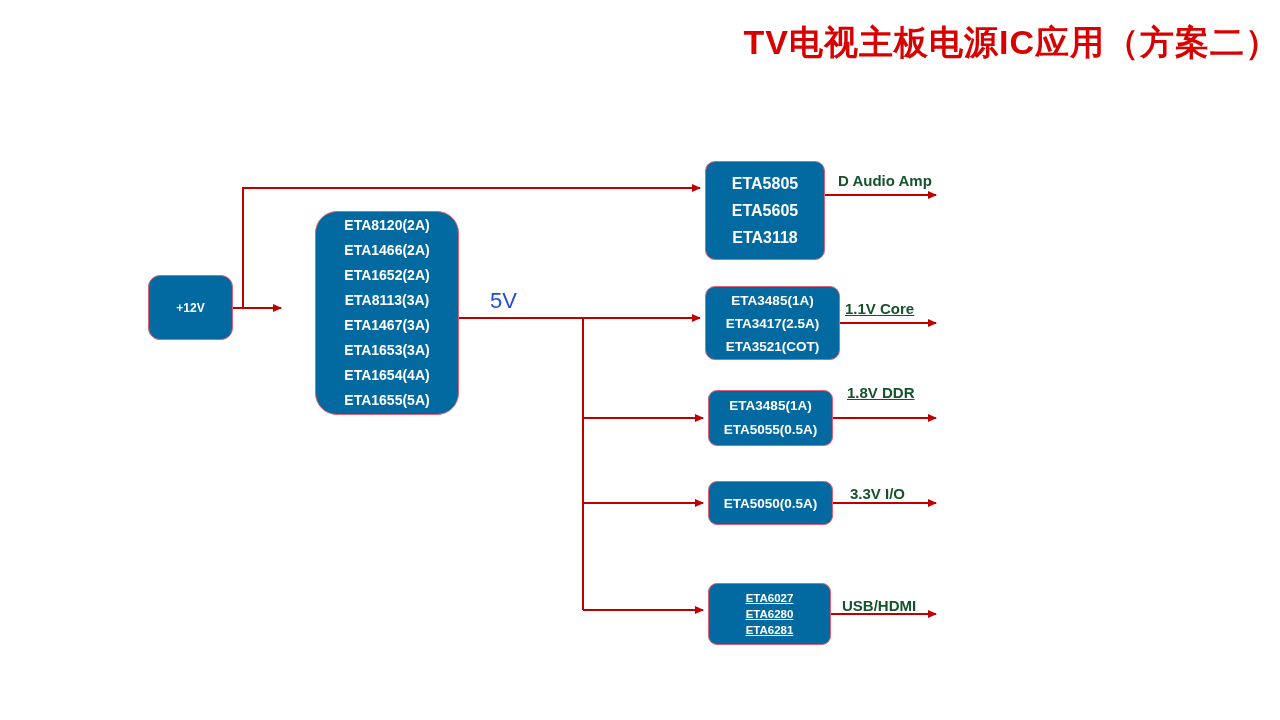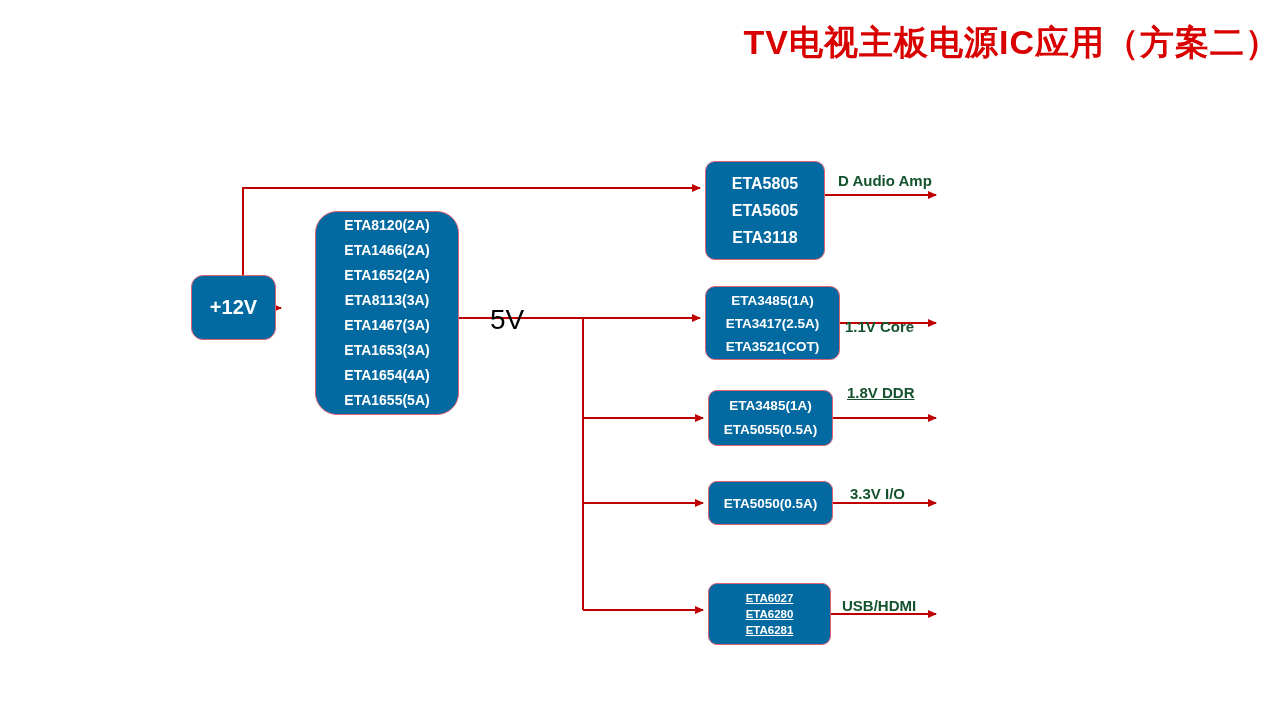--- a/index.html
+++ b/index.html
@@ -13,37 +13,37 @@
     letter-spacing:1px;
   }
   .wires{position:absolute;left:0;top:0;pointer-events:none;}
   .wire{stroke:#c00000;stroke-width:2;fill:none;}
   .node{
     position:absolute;background:#0369a1;color:#ffffff;font-weight:bold;
     display:flex;flex-direction:column;justify-content:center;align-items:center;
     text-align:center;border:1px solid #e26073;box-sizing:border-box;
   }
   .node div,.node span{width:100%;}
-  .node-input{left:148px;top:275px;width:85px;height:65px;border-radius:12px;font-size:20px;margin-left:43px;}
+  .node-input{left:148px;top:275px;width:85px;height:65px;border-radius:12px;font-size:12px;}
   .node-dcdc{left:286px;top:211px;width:144px;height:204px;border-radius:22px;font-size:14px;line-height:25px;margin-left:29px;}
   .node-audio{left:705px;top:161px;width:120px;height:99px;border-radius:10px;font-size:16px;line-height:27px;}
   .node-core{left:705px;top:286px;width:135px;height:74px;border-radius:10px;font-size:13.5px;line-height:23px;}
   .node-ddr{left:708px;top:390px;width:125px;height:56px;border-radius:9px;font-size:13.5px;line-height:24px;}
   .node-io{left:708px;top:481px;width:125px;height:44px;border-radius:9px;font-size:13.5px;}
   .node-usb{left:708px;top:583px;width:123px;height:62px;border-radius:9px;font-size:11.5px;line-height:16px;text-decoration:underline;}
   .out-label{
     position:absolute;color:#14532d;font-weight:bold;font-size:15px;white-space:nowrap;
   }
   .lbl-audio{left:838px;top:172px;}
-  .lbl-core{left:845px;top:318px;}
+  .lbl-core{left:845px;top:300px;text-decoration:underline;}
   .lbl-ddr{left:847px;top:384px;text-decoration:underline;}
   .lbl-io{left:850px;top:485px;text-align:right;}
   .lbl-usb{left:842px;top:597px;}
   .bus-label{
-    position:absolute;left:490px;top:288px;color:#000000;font-size:28px;font-weight:400;margin-top:16px;
+    position:absolute;left:490px;top:288px;color:#1d4ed8;font-size:22px;font-weight:400;
   }
 </style>
 </head>
 <body>
 
 <div class="stage">
 
   <h1 class="title">TV电视主板电源IC应用（方案二）</h1>
 
   <svg class="wires" width="1280" height="720" viewBox="0 0 1280 720">

